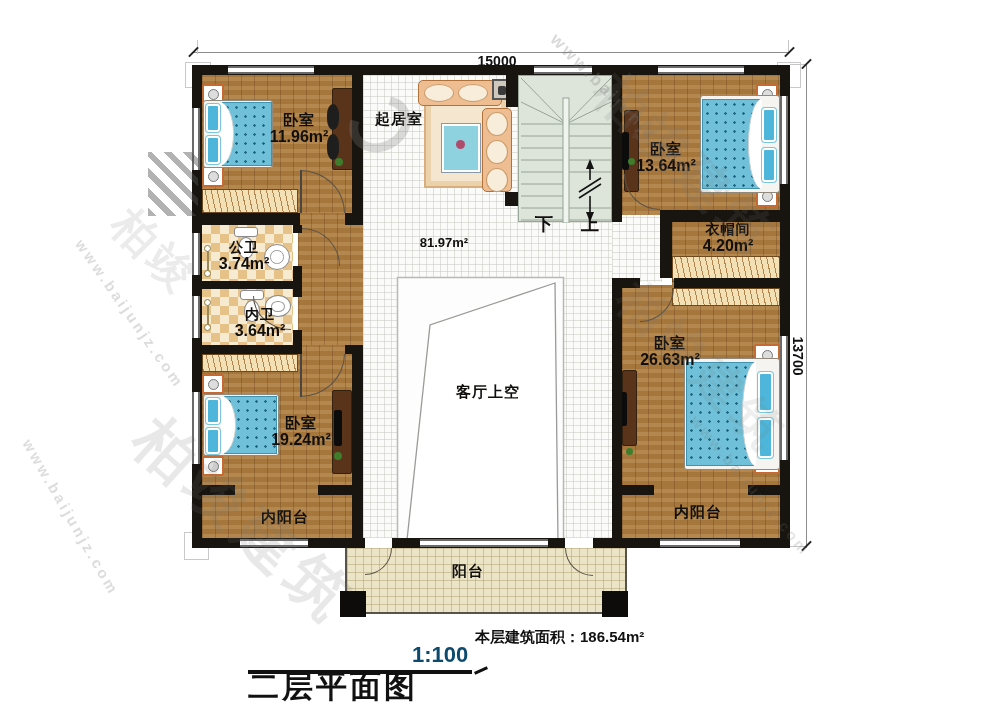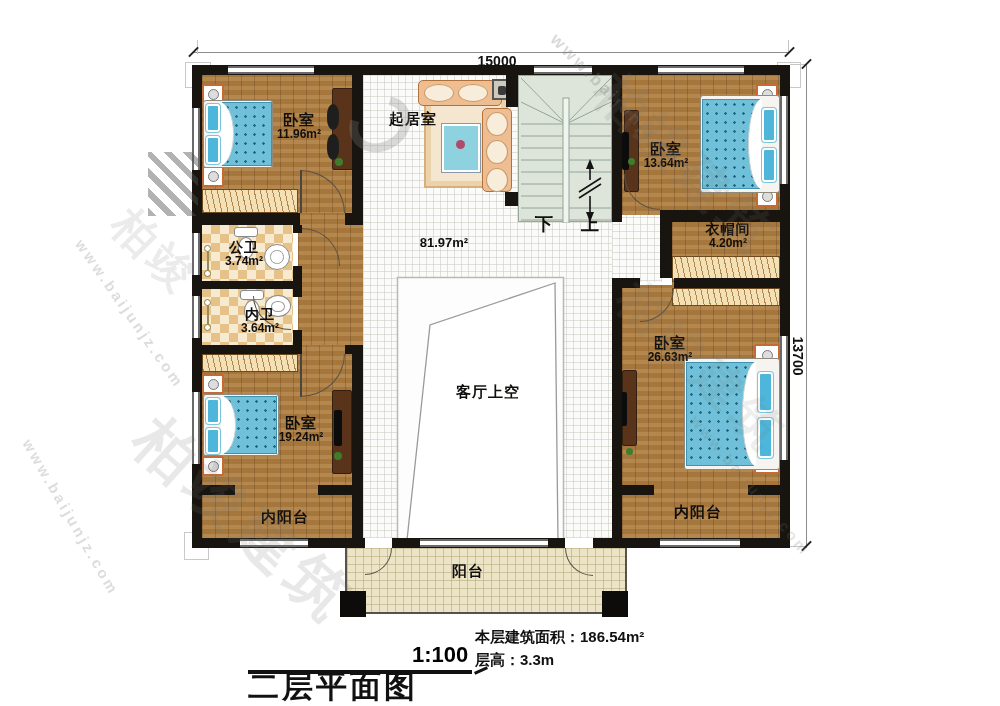--- a/index.html
+++ b/index.html
@@ -35,29 +35,29 @@
 .rug{background:#f5e6cf;border:2px solid #d8ae7e;box-shadow:inset 0 0 0 5px #ecd2ab;z-index:2}
 .ctab{background:#8ed2e0;border:2px solid #fff;box-shadow:0 0 0 1px #8899aa;z-index:2}
 .toi{background:#fff;border:1.5px solid #8a8a8a;border-radius:3px;z-index:2}
 .toib{background:#fff;border:1.5px solid #8a8a8a;border-radius:50%;z-index:2}
 .sink{background:#fff;border:1.5px solid #8a8a8a;border-radius:50%;display:flex;align-items:center;justify-content:center;z-index:2}
 .sinkin{width:55%;height:55%;border:1px solid #999;border-radius:50%}
 .pole{background:#9a8a5a;z-index:2}.knob{background:#fff;border:1.2px solid #8a7a40;border-radius:50%;z-index:2}
 .lbl{color:#100f0d;text-align:center;line-height:1.15;font-weight:bold;white-space:nowrap;z-index:5}
 .nm{font-size:15px;letter-spacing:1px}
 .nm2{font-size:14px;letter-spacing:1px}
-.ar{font-size:12px;letter-spacing:0}
+.ar{font-size:16px;letter-spacing:0}
 .dimline{background:#8c8c8c;z-index:0}
 .ext{background:#c6c6c6;z-index:0}
 .tick{background:#222;transform:rotate(-45deg);z-index:0}
 .mark{border:1.5px solid #c9c9c9;z-index:0}
 .dimtxt{font-weight:bold;font-size:14px;color:#111;text-align:center;z-index:5;white-space:nowrap}
 .wm{color:#787878;font-weight:bold;white-space:nowrap;z-index:6;transform-origin:left top;pointer-events:none}
 .title-cn{font-size:31px;font-weight:bold;color:#111;letter-spacing:3px;z-index:5;white-space:nowrap}
-.scale-txt{font-size:22px;font-weight:bold;color:#000000;z-index:5}
+.scale-txt{font-size:22px;font-weight:bold;color:#0c4a6e;z-index:5}
 .info-txt{font-size:15px;font-weight:bold;color:#111;line-height:1.5;z-index:5;white-space:nowrap}
 .uline{background:#111;z-index:5}
 svg{display:block}
 </style>
 </head>
 <body>
 
 <div class="a dimline" style="left:192px;top:52px;width:598px;height:1px"></div>
 <div class="a ext" style="left:197px;top:40px;width:1px;height:14px"></div>
 <div class="a ext" style="left:788px;top:40px;width:1px;height:14px"></div>
@@ -257,21 +257,21 @@
 <div class="a arc" style="left:253px;top:296px;width:38px;height:34px;border-bottom:1.3px solid #5a5248;border-left:1.3px solid #5a5248;border-radius:0 0 0 100%"></div>
 <div class="a arc" style="left:624px;top:174px;width:36px;height:36px;border-left:1.3px solid #5a5248;border-bottom:1.3px solid #5a5248;border-radius:0 0 0 100%"></div>
 <div class="a arc" style="left:640px;top:288px;width:34px;height:34px;border-right:1.3px solid #5a5248;border-bottom:1.3px solid #5a5248;border-radius:0 0 100% 0"></div>
 <div class="a arc" style="left:365px;top:548px;width:27px;height:27px;border-right:1.3px solid #5a5248;border-bottom:1.3px solid #5a5248;border-radius:0 0 100% 0"></div>
 <div class="a arc" style="left:565px;top:548px;width:28px;height:28px;border-left:1.3px solid #5a5248;border-bottom:1.3px solid #5a5248;border-radius:0 0 0 100%"></div>
 
 <div class="a lbl" style="left:249px;top:111px;width:100px">
   <div class="nm">卧室</div>
   <div class="ar">11.96m²</div>
 </div>
-<div class="a lbl nm" style="left:375px;top:110px;width:76px">起居室</div>
+<div class="a lbl nm" style="left:361px;top:110px;width:76px">起居室</div>
 <div class="a lbl" style="left:406px;top:236px;width:76px;font-size:13px">81.97m²</div>
 <div class="a lbl" style="left:616px;top:140px;width:100px">
   <div class="nm">卧室</div>
   <div class="ar">13.64m²</div>
 </div>
 <div class="a lbl" style="left:678px;top:221px;width:100px">
   <div class="nm2">衣帽间</div>
   <div class="ar">4.20m²</div>
 </div>
 <div class="a lbl" style="left:212px;top:239px;width:64px">
@@ -296,21 +296,20 @@
 <div class="a lbl nm" style="left:434px;top:562px;width:68px">阳台</div>
 <div class="a lbl" style="left:531px;top:214px;width:26px;font-size:18px">下</div>
 <div class="a lbl" style="left:577px;top:214px;width:26px;font-size:18px">上</div>
 
 <div class="a title-cn" style="left:248px;top:666px">二层平面图</div>
 <div class="a uline" style="left:248px;top:670px;width:224px;height:4px"></div>
 <div class="a uline" style="left:474px;top:669px;width:14px;height:3px;transform:rotate(-25deg)"></div>
 <div class="a scale-txt" style="left:412px;top:642px">1:100</div>
 <div class="a info-txt" style="left:475px;top:626px">
   <div>本层建筑面积：186.54m²</div>
-  <div>层高：3.3m</div>
 </div>
 
 <div class="a wm" style="left:560px;top:30px;transform:rotate(45deg);font-size:17px;letter-spacing:3px;opacity:.28">www.baijunjz.com</div>
 <div class="a wm" style="left:628px;top:58px;transform:rotate(45deg);font-size:52px;letter-spacing:6px;opacity:.15">柏竣建筑</div>
 <div class="a wm" style="left:140px;top:196px;transform:rotate(45deg);font-size:44px;letter-spacing:6px;opacity:.14">柏竣</div>
 <div class="a wm" style="left:86px;top:236px;transform:rotate(55deg);font-size:15px;letter-spacing:3px;opacity:.25">www.baijunjz.com</div>
 <div class="a wm" style="left:170px;top:400px;transform:rotate(42deg);font-size:60px;letter-spacing:8px;opacity:.16">柏竣建筑</div>
 <div class="a wm" style="left:34px;top:436px;transform:rotate(60deg);font-size:15px;letter-spacing:3px;opacity:.25">www.baijunjz.com</div>
 <div class="a wm" style="left:648px;top:268px;transform:rotate(45deg);font-size:48px;letter-spacing:6px;opacity:.12">柏竣建筑</div>
 <div class="a wm" style="left:700px;top:412px;transform:rotate(50deg);font-size:15px;letter-spacing:3px;opacity:.2">www.baijunjz.com</div>

